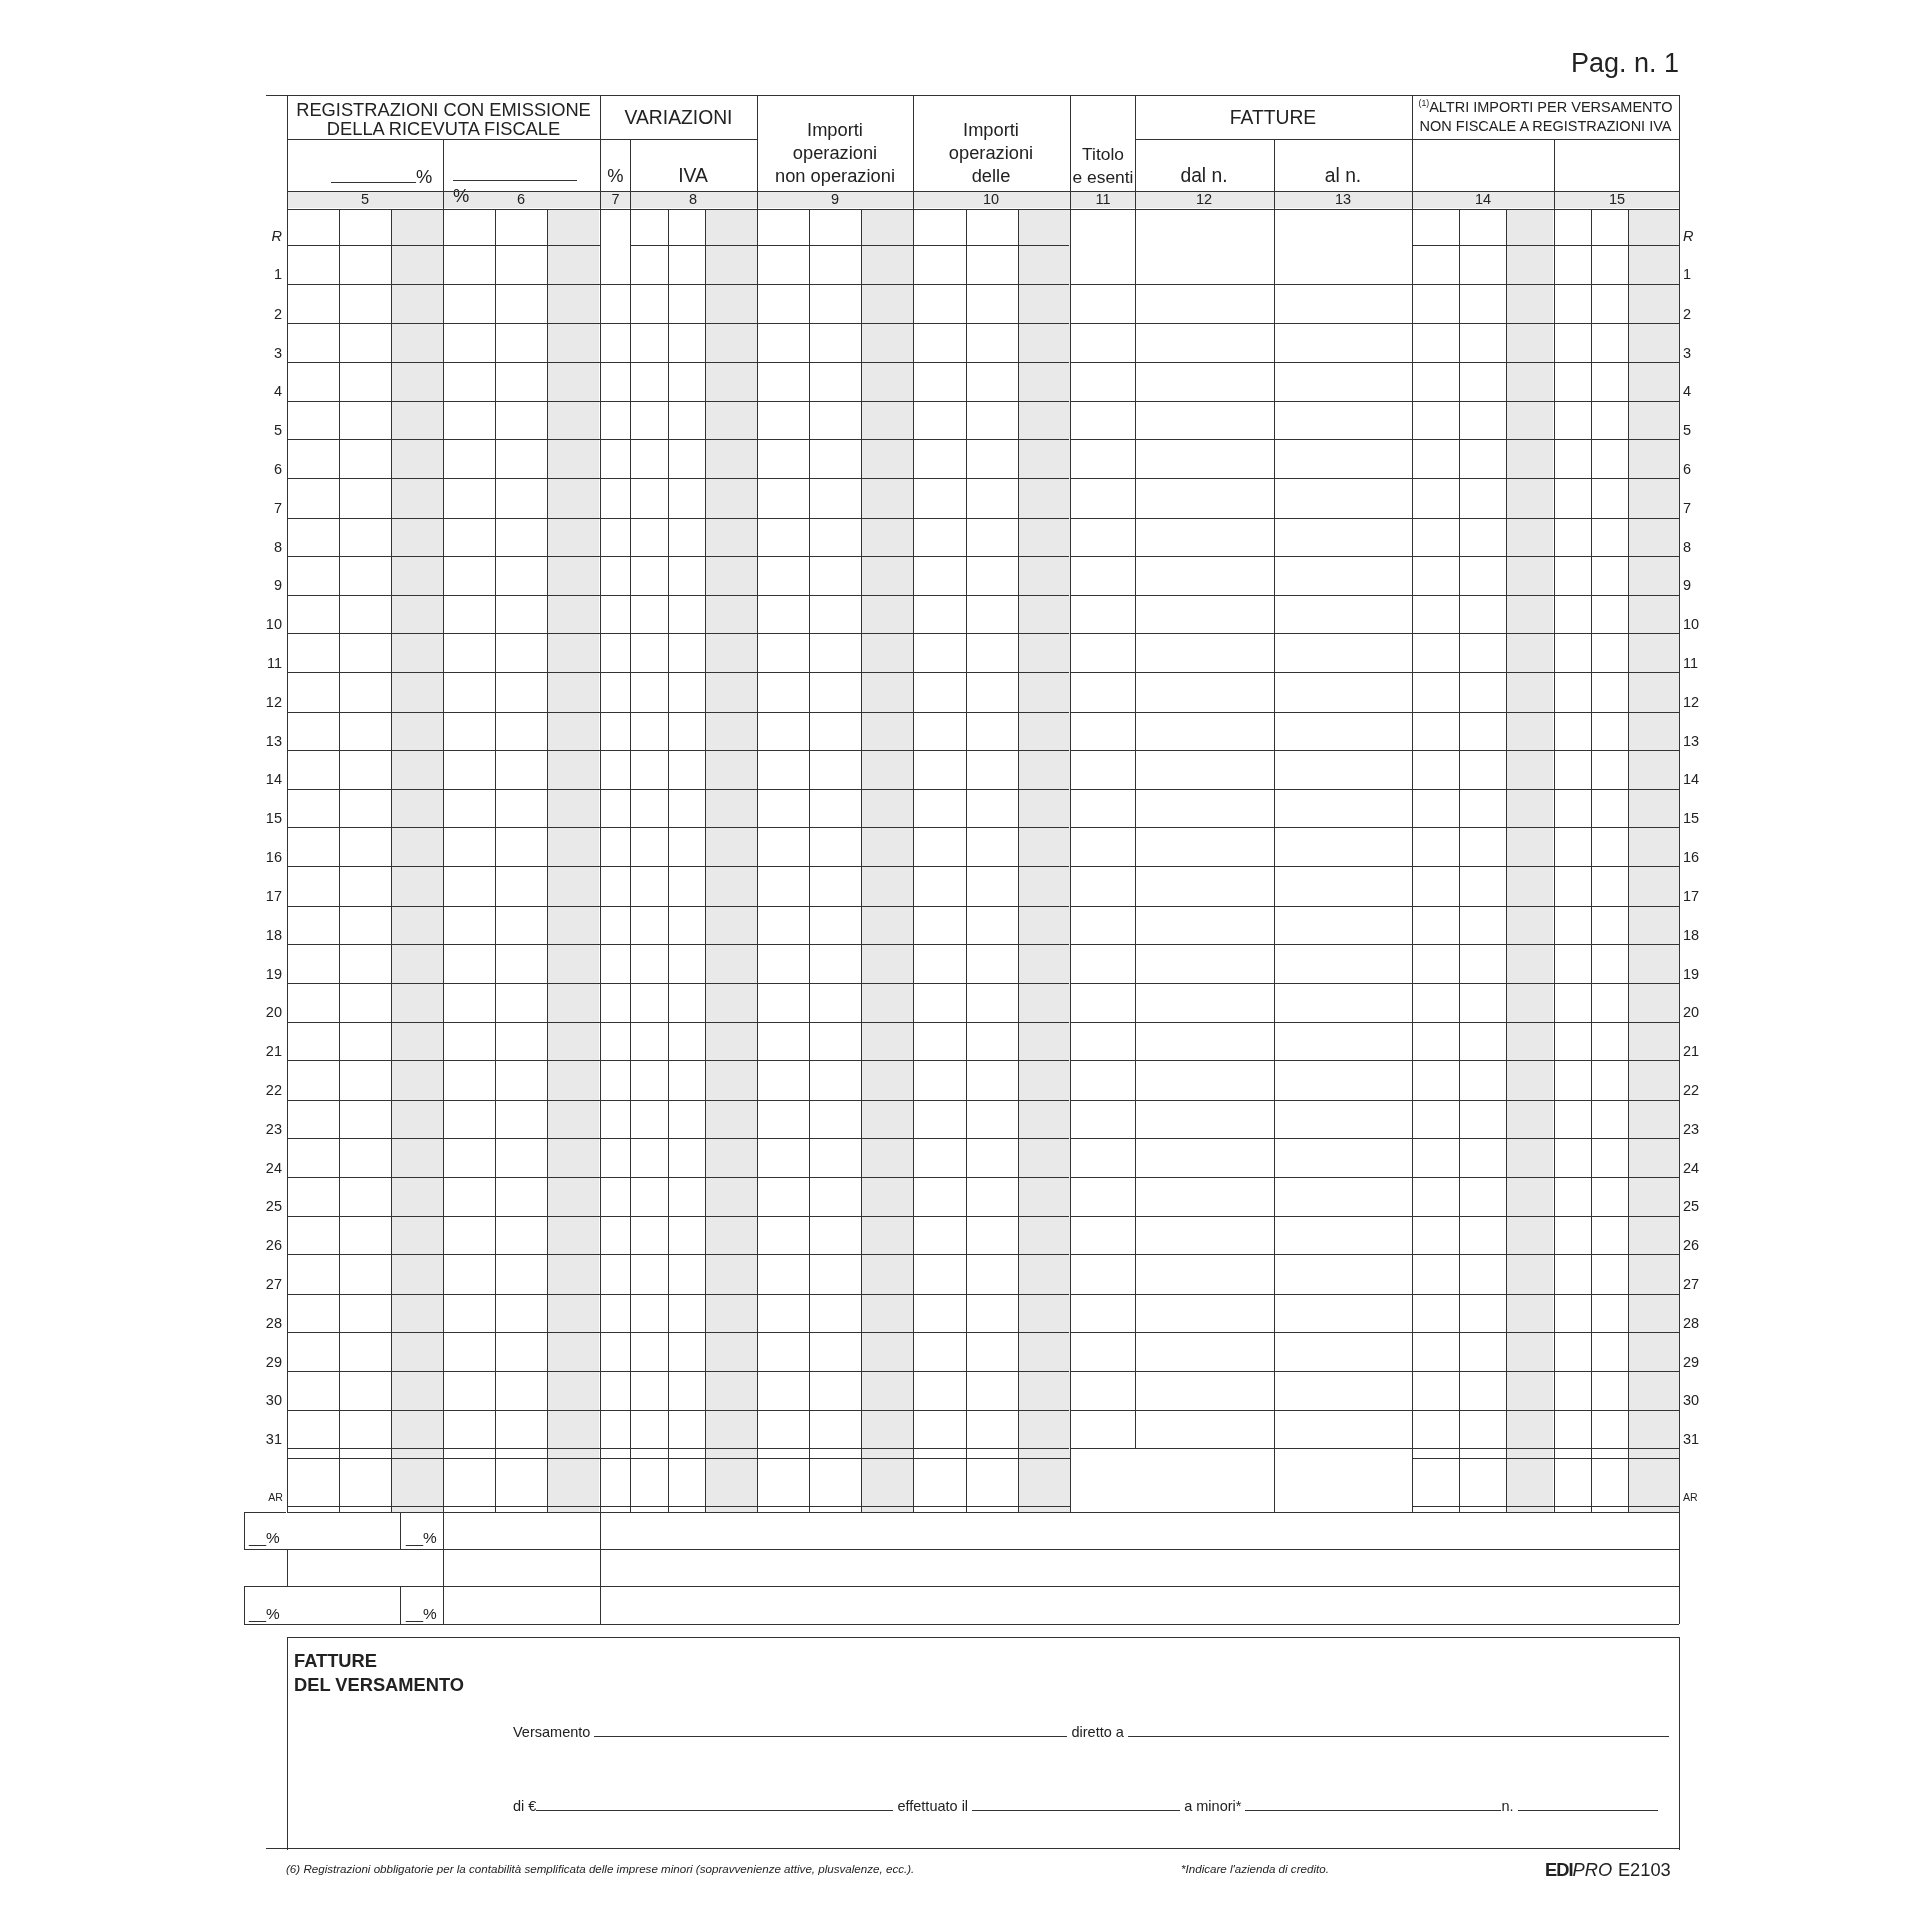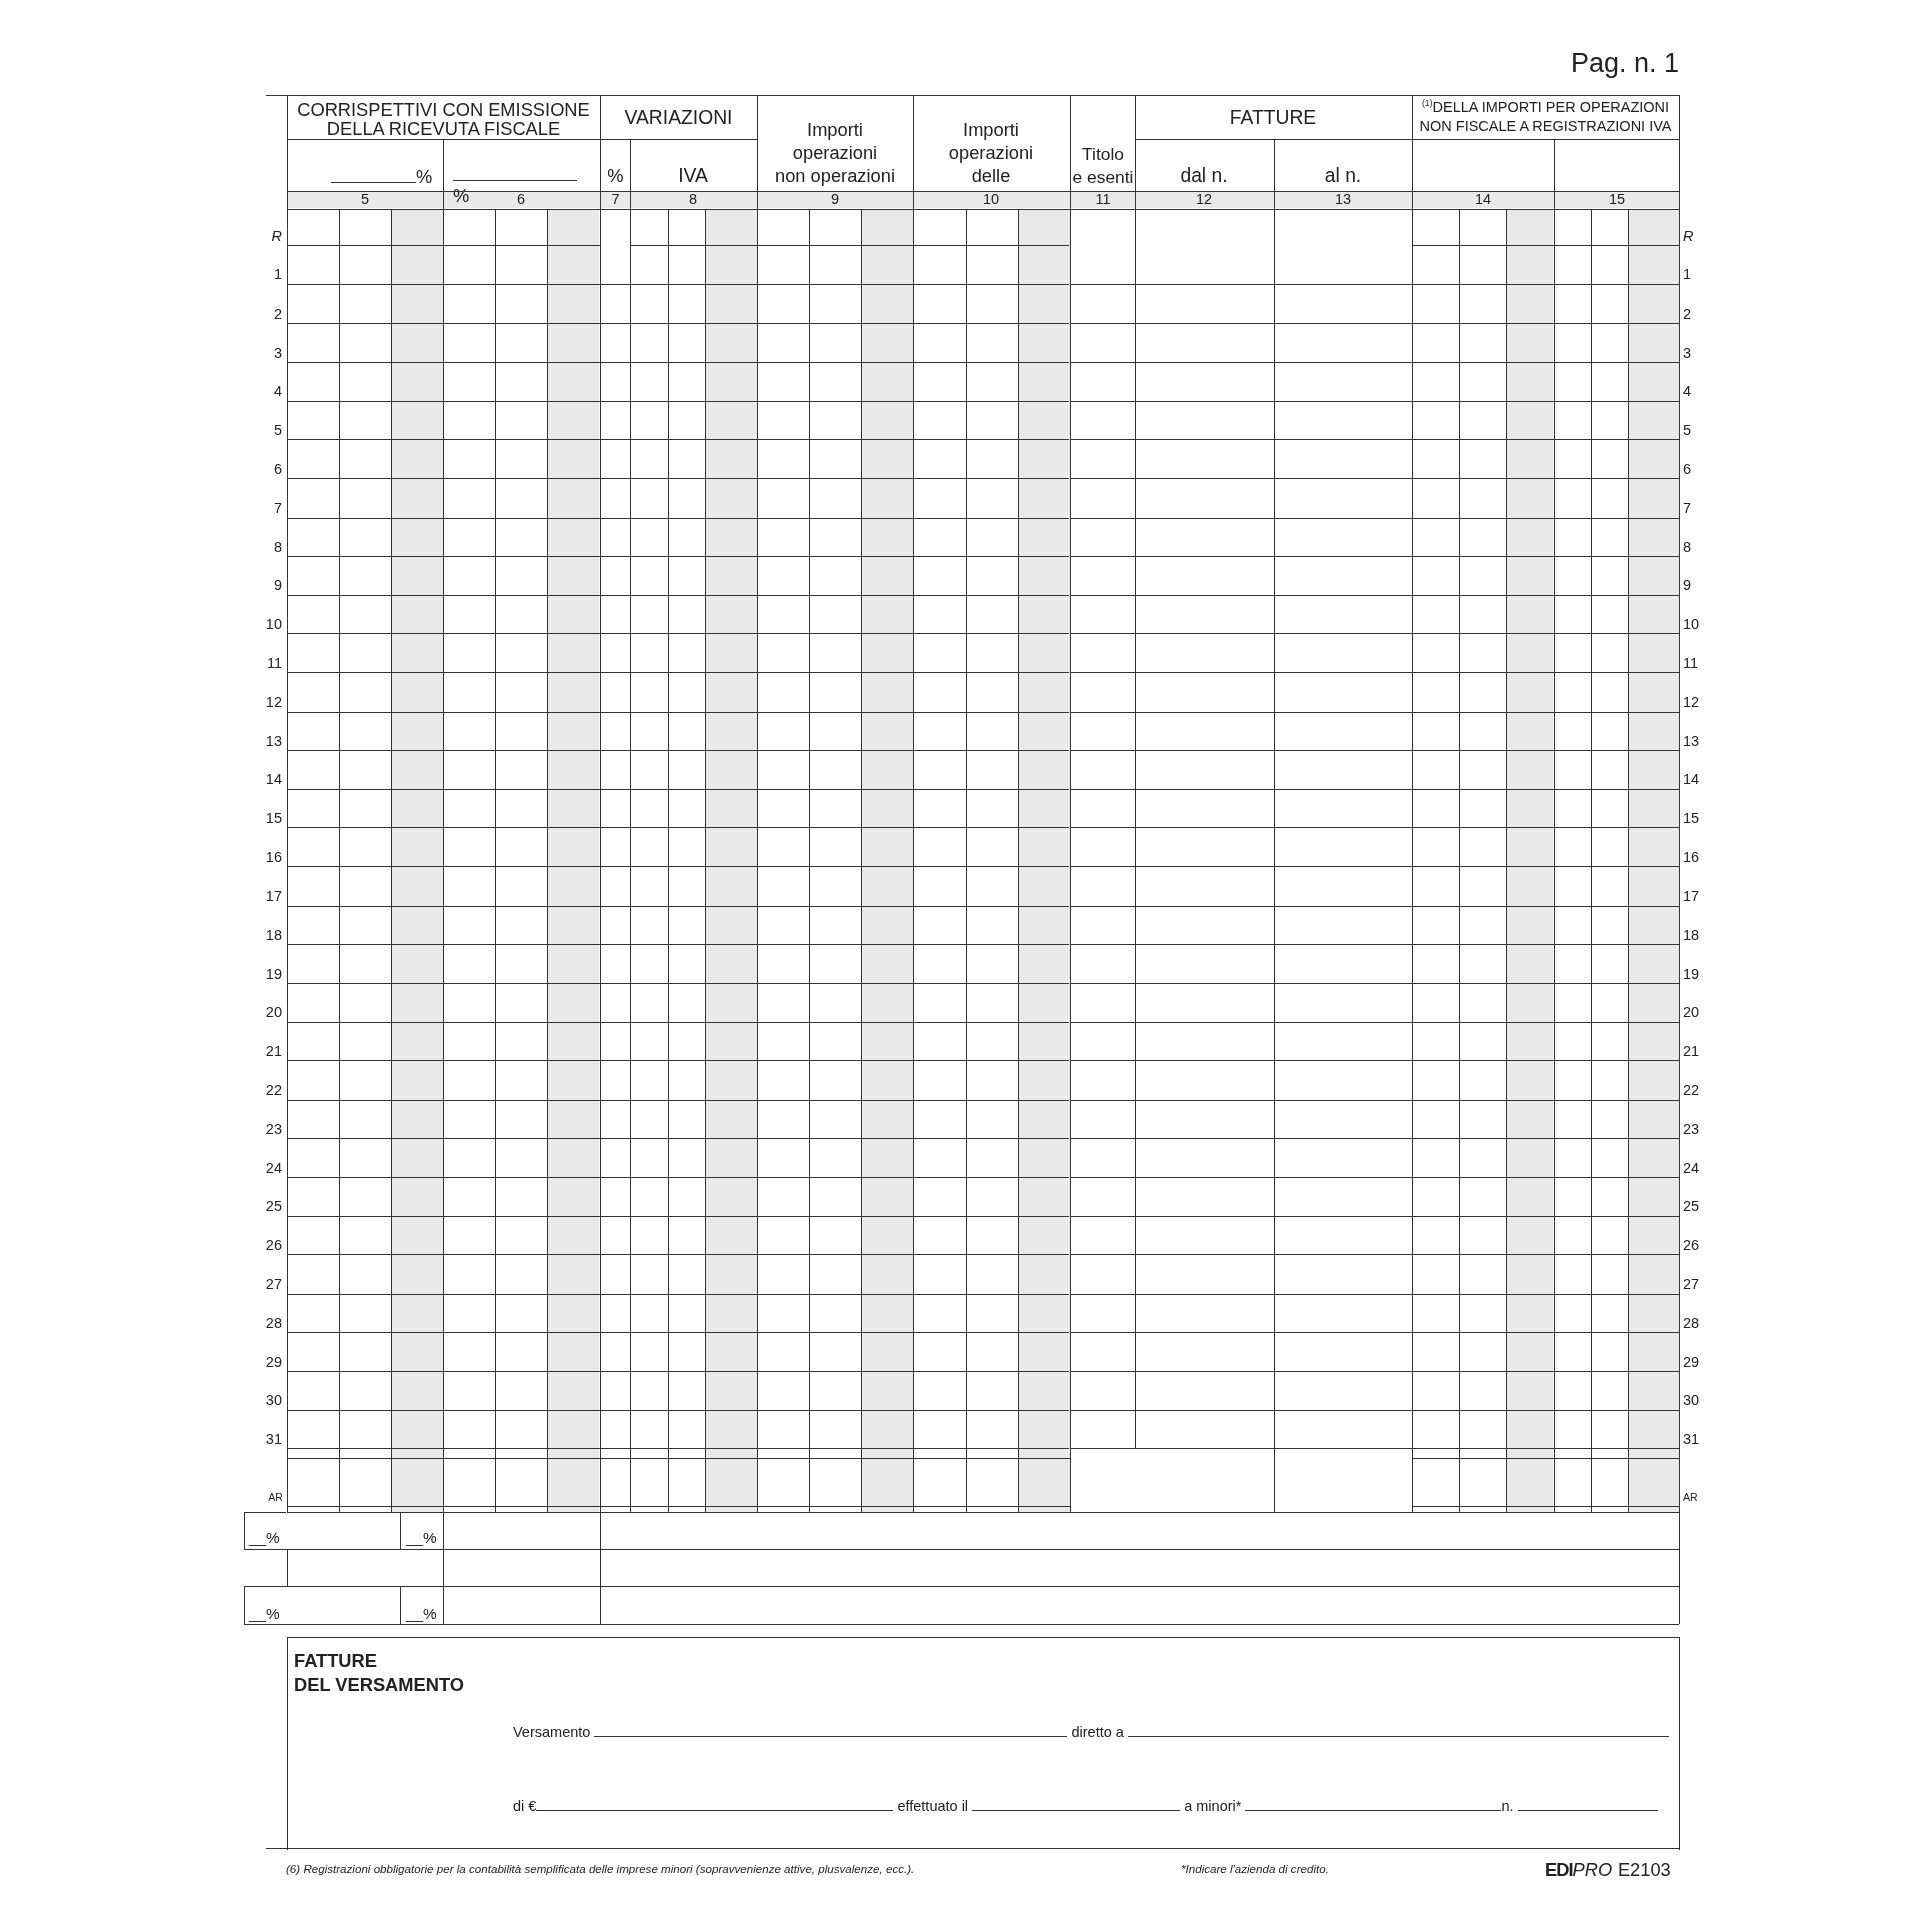--- a/index.html
+++ b/index.html
@@ -21,21 +21,21 @@
 </head>
 <body>
 
 <div class="abs" style="left:1571px;top:48px;font-size:27px;">Pag. n. 1</div>
 
 <div id="form">
 
   <div class="shade" style="left:287px;top:191px;width:1392px;height:17.4px;"></div>
 
   <div class="hdr" style="left:287px;top:100px;width:313px;font-size:18.3px;">
-    <div>CORRISPETTIVI CON EMISSIONE</div>
+    <div>REGISTRAZIONI CON EMISSIONE</div>
     <div>DELLA RICEVUTA FISCALE</div>
   </div>
   <div class="abs" style="left:331px;top:166px;width:104px;height:21px;">
     <span class="blank" style="width:85px;"></span><span style="font-size:18.3px;">%</span>
   </div>
   <div class="abs" style="left:453px;top:166px;width:140px;height:21px;">
     <span class="blank" style="width:124px;"></span><span style="font-size:18.3px;">%</span>
   </div>
   <div class="hdr" style="left:600px;top:108px;width:157px;font-size:19.3px;">VARIAZIONI</div>
   <div class="hdr" style="left:600px;top:166px;width:31px;font-size:18.3px;">%</div>
@@ -51,21 +51,21 @@
       <div>delle</div>
   </div>
   <div class="hdr" style="left:1070px;top:143px;width:66px;font-size:17.4px;line-height:1.3;">
     <div>Titolo</div>
       <div>e esenti</div>
   </div>
   <div class="hdr" style="left:1135px;top:108px;width:276px;font-size:19.3px;">FATTURE</div>
   <div class="hdr" style="left:1135px;top:166px;width:138px;font-size:19.3px;">dal n.</div>
   <div class="hdr" style="left:1274px;top:166px;width:138px;font-size:19.3px;">al n.</div>
   <div class="hdr" style="left:1412px;top:98px;width:267px;font-size:14.5px;line-height:1.3;">
-    <div><sup style="font-size:8.7px;">(1)</sup><span>DELLA IMPORTI PER OPERAZIONI</span></div>
+    <div><sup style="font-size:8.7px;">(1)</sup><span>ALTRI IMPORTI PER VERSAMENTO</span></div>
     <div>NON FISCALE A REGISTRAZIONI IVA</div>
   </div>
 
   <div class="num" style="left:287px;top:191px;width:156px;">5</div>
   <div class="num" style="left:443px;top:191px;width:156px;">6</div>
   <div class="num" style="left:600px;top:191px;width:31px;">7</div>
   <div class="num" style="left:630px;top:191px;width:126px;">8</div>
   <div class="num" style="left:757px;top:191px;width:156px;">9</div>
   <div class="num" style="left:913px;top:191px;width:156px;">10</div>
   <div class="num" style="left:1070px;top:191px;width:66px;">11</div>

